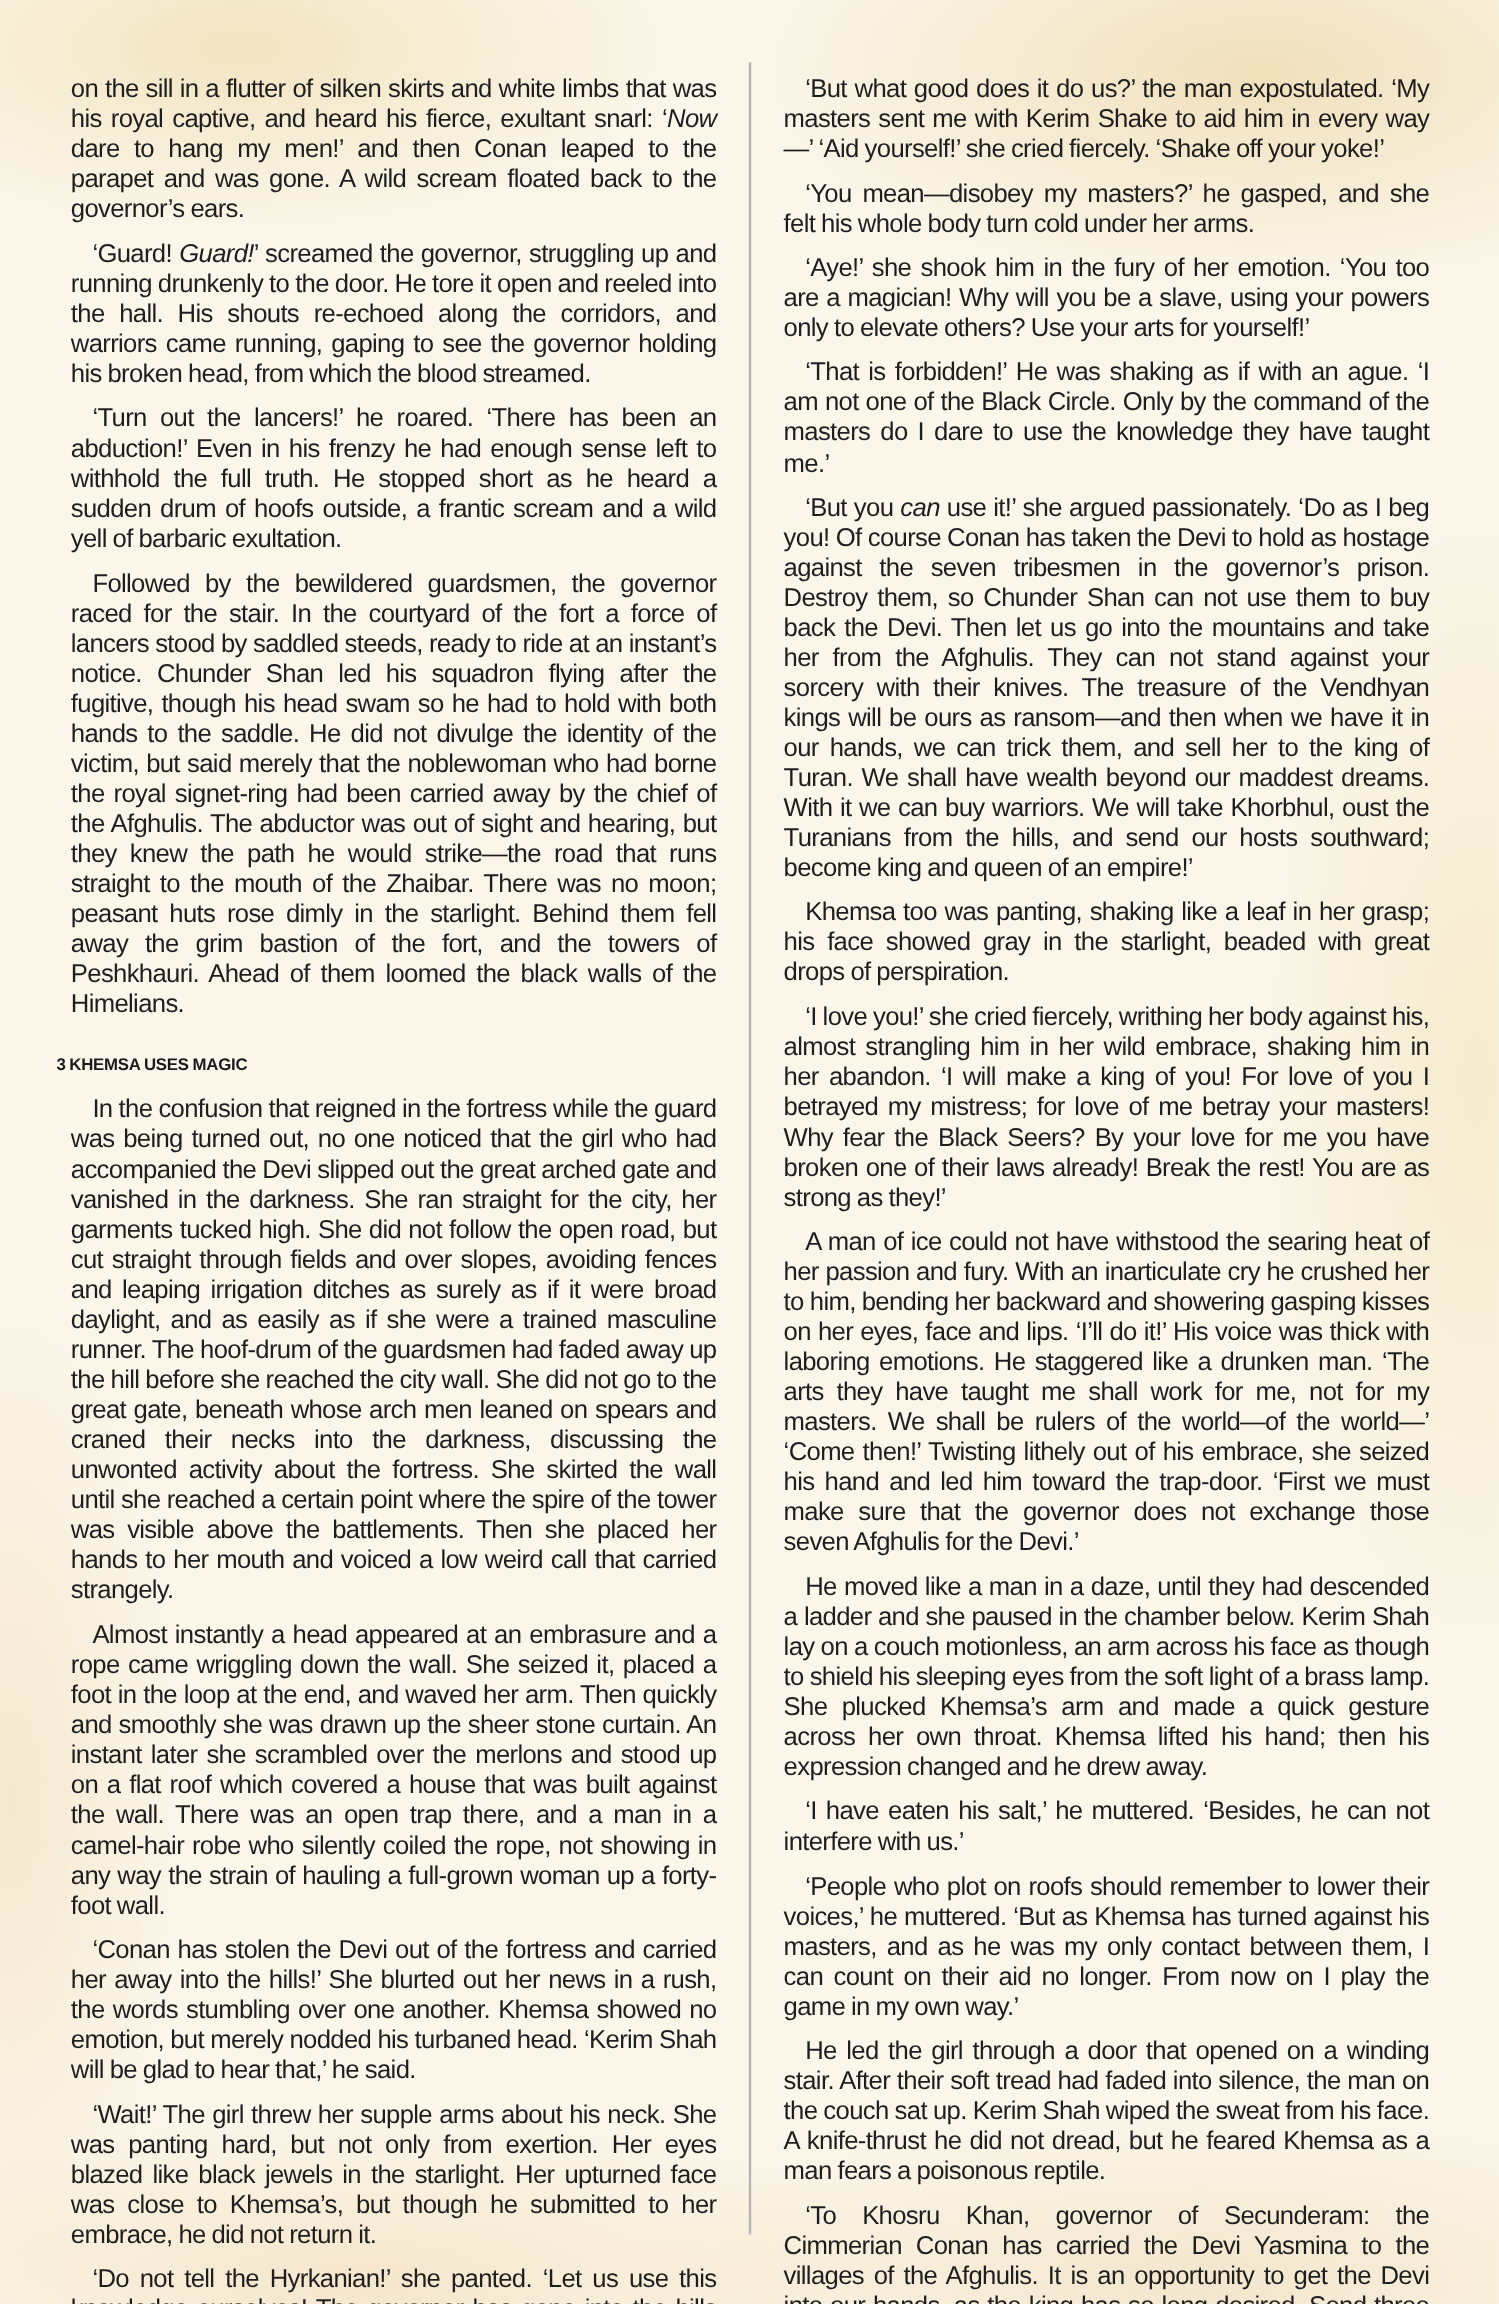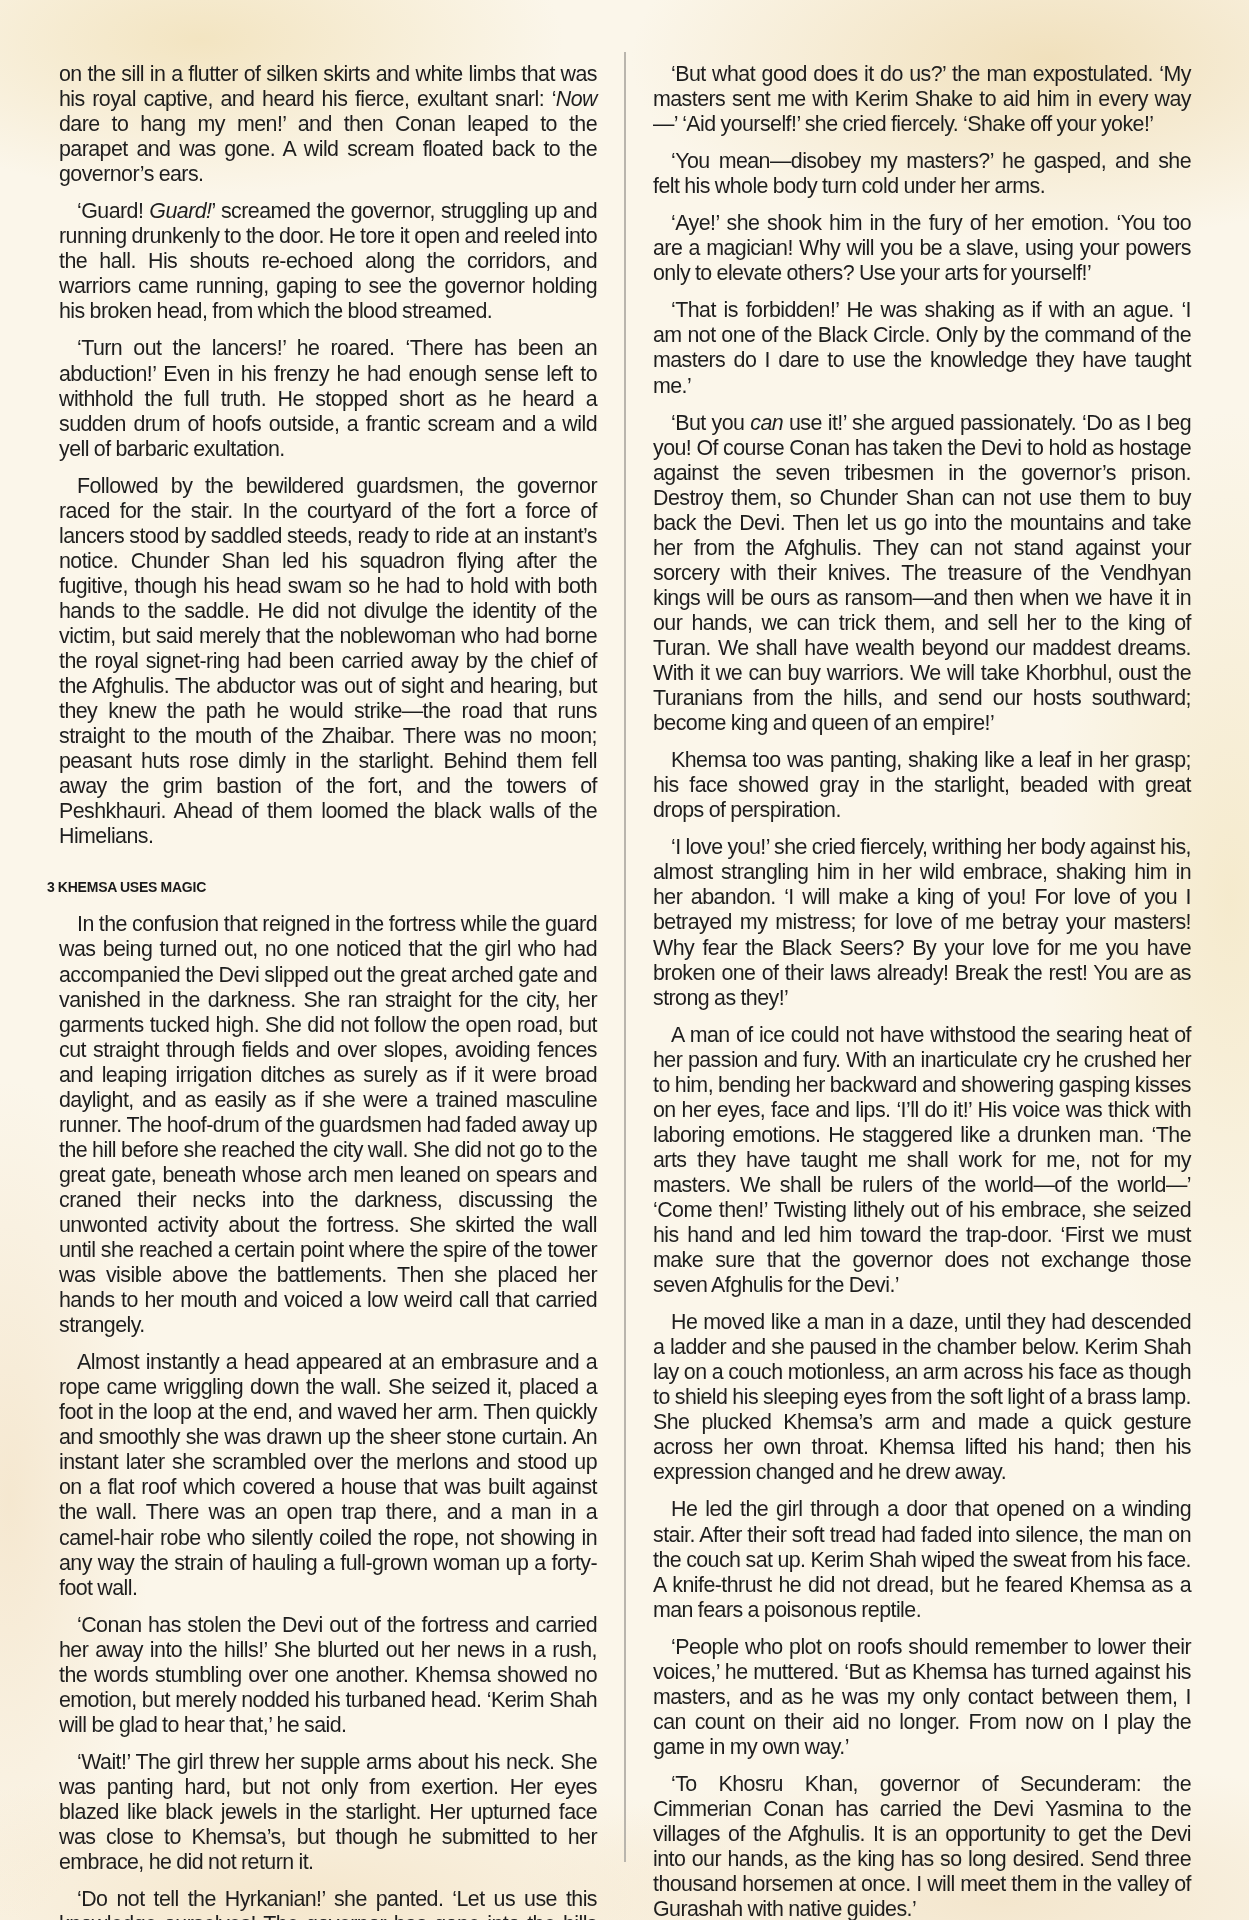--- a/index.html
+++ b/index.html
@@ -85,20 +85,21 @@
     <div>
         <p class="para"><span>‘But what good does it do us?’ the man expostulated. ‘My masters sent me with Kerim Shake to aid him in every way—’ ‘Aid yourself!’ she cried fiercely. ‘Shake off your yoke!’</span></p>
         <p class="para"><span>‘You mean—disobey my masters?’ he gasped, and she felt his whole body turn cold under her arms.</span></p>
         <p class="para"><span>‘Aye!’ she shook him in the fury of her emotion. ‘You too are a magician! Why will you be a slave, using your powers only to elevate others? Use your arts for yourself!’</span></p>
         <p class="para"><span>‘That is forbidden!’ He was shaking as if with an ague. ‘I am not one of the Black Circle. Only by the command of the masters do I dare to use the knowledge they have taught me.’</span></p>
         <p class="para"><span>‘But you </span><em>can</em><span> use it!’ she argued passionately. ‘Do as I beg you! Of course Conan has taken the Devi to hold as hostage against the seven tribesmen in the governor’s prison. Destroy them, so Chunder Shan can not use them to buy back the Devi. Then let us go into the mountains and take her from the Afghulis. They can not stand against your sorcery with their knives. The treasure of the Vendhyan kings will be ours as ransom—and then when we have it in our hands, we can trick them, and sell her to the king of Turan. We shall have wealth beyond our maddest dreams. With it we can buy warriors. We will take Khorbhul, oust the Turanians from the hills, and send our hosts southward; become king and queen of an empire!’</span></p>
         <p class="para"><span>Khemsa too was panting, shaking like a leaf in her grasp; his face showed gray in the starlight, beaded with great drops of perspiration.</span></p>
         <p class="para"><span>‘I love you!’ she cried fiercely, writhing her body against his, almost strangling him in her wild embrace, shaking him in her abandon. ‘I will make a king of you! For love of you I betrayed my mistress; for love of me betray your masters! Why fear the Black Seers? By your love for me you have broken one of their laws already! Break the rest! You are as strong as they!’</span></p>
         <p class="para"><span>A man of ice could not have withstood the searing heat of her passion and fury. With an inarticulate cry he crushed her to him, bending her backward and showering gasping kisses on her eyes, face and lips. ‘I’ll do it!’ His voice was thick with laboring emotions. He staggered like a drunken man. ‘The arts they have taught me shall work for me, not for my masters. We shall be rulers of the world—of the world—’ ‘Come then!’ Twisting lithely out of his embrace, she seized his hand and led him toward the trap-door. ‘First we must make sure that the governor does not exchange those seven Afghulis for the Devi.’</span></p>
         <p class="para"><span>He moved like a man in a daze, until they had descended a ladder and she paused in the chamber below. Kerim Shah lay on a couch motionless, an arm across his face as though to shield his sleeping eyes from the soft light of a brass lamp. She plucked Khemsa’s arm and made a quick gesture across her own throat. Khemsa lifted his hand; then his expression changed and he drew away.</span></p>
+        <p class="para"><span>‘I have eaten his salt,’ he muttered. ‘Besides, he can not interfere with us.’</span></p>
+        <p class="para"><span>‘People who plot on roofs should remember to lower their voices,’ he muttered. ‘But as Khemsa has turned against his masters, and as he was my only contact between them, I can count on their aid no longer. From now on I play the game in my own way.’</span></p>
         <p class="para"><span>He led the girl through a door that opened on a winding stair. After their soft tread had faded into silence, the man on the couch sat up. Kerim Shah wiped the sweat from his face. A knife-thrust he did not dread, but he feared Khemsa as a man fears a poisonous reptile.</span></p>
-        <p class="para"><span>‘People who plot on roofs should remember to lower their voices,’ he muttered. ‘But as Khemsa has turned against his masters, and as he was my only contact between them, I can count on their aid no longer. From now on I play the game in my own way.’</span></p>
         <p class="para"><span>‘To Khosru Khan, governor of Secunderam: the Cimmerian Conan has carried the Devi Yasmina to the villages of the Afghulis. It is an opportunity to get the Devi into our hands, as the king has so long desired. Send three thousand horsemen at once. I will meet them in the valley of Gurashah with native guides.’</span></p>
         <p class="para"><span>Rising to his feet he went quickly to a table, drew pen and parchment from his girdle and scribbled a few succinct lines.</span></p>
       </div>
   </div>
 
 </div>
 
 </body></html>

